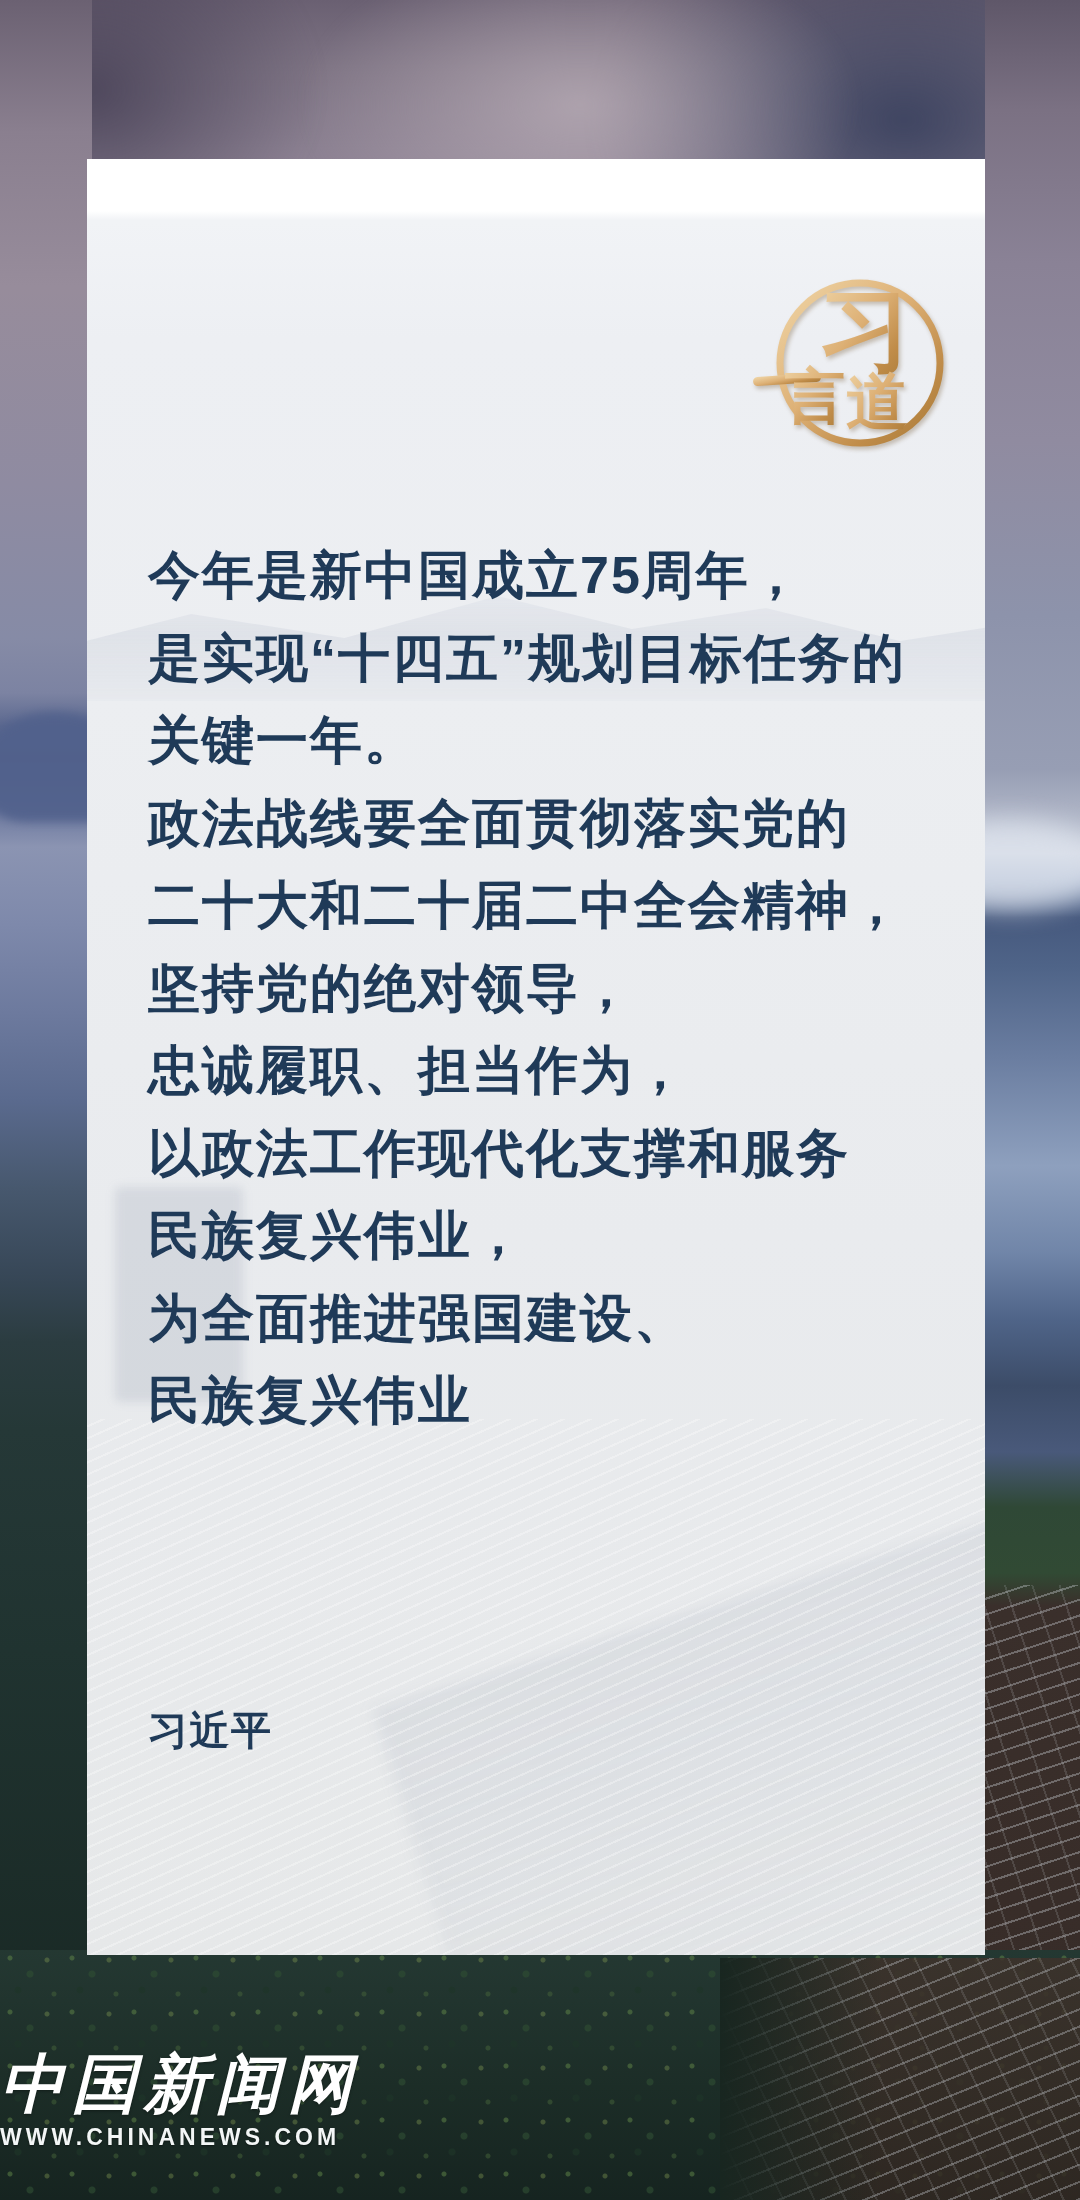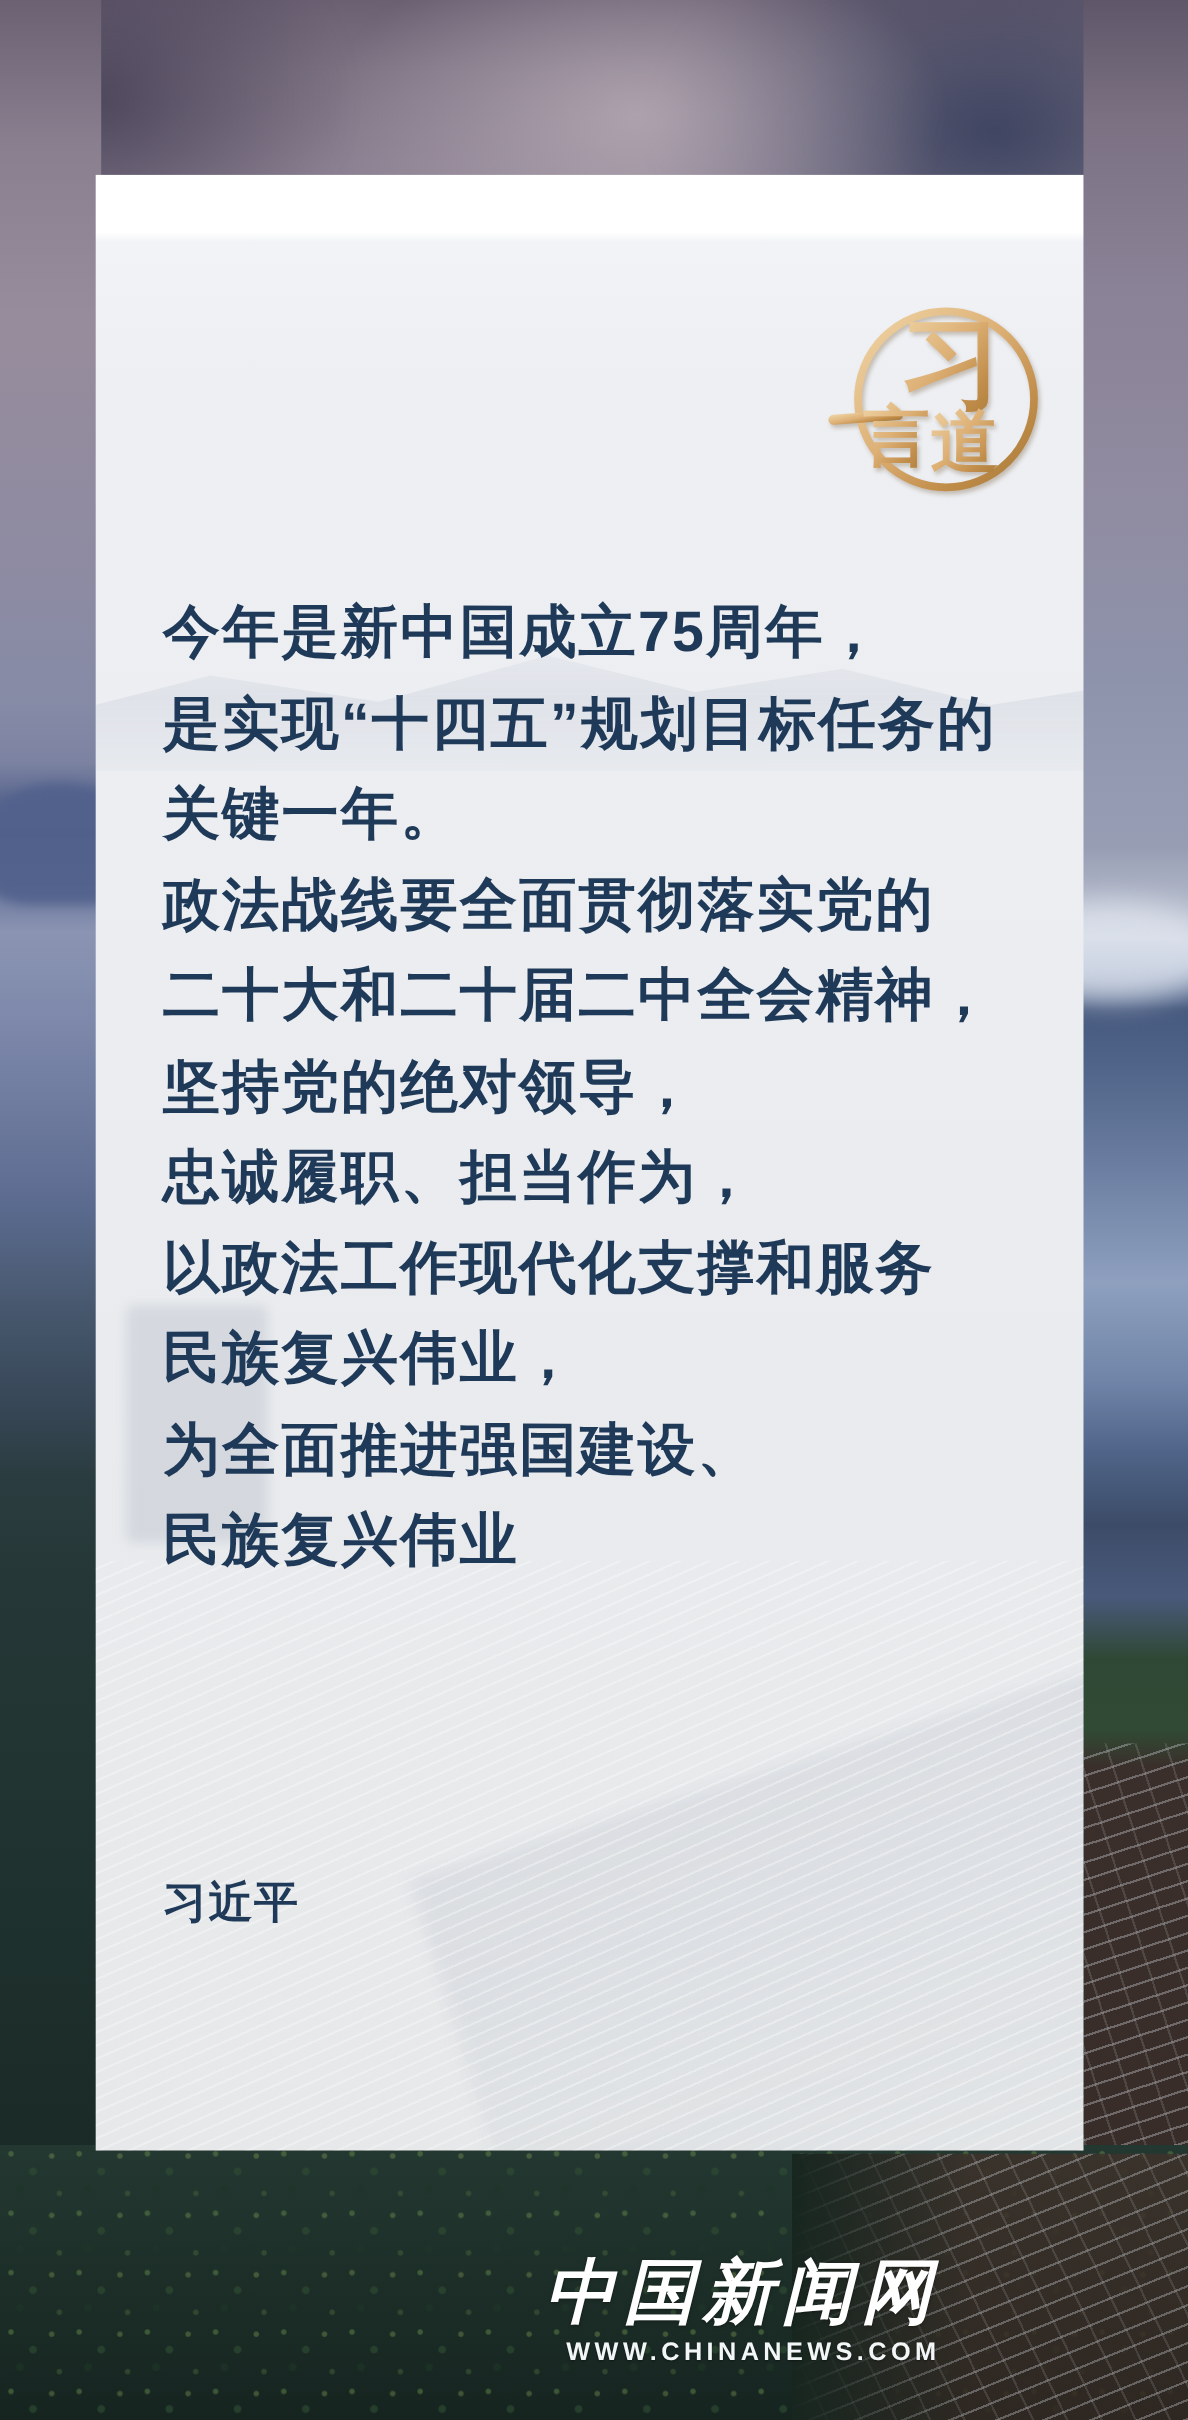--- a/index.html
+++ b/index.html
@@ -81,26 +81,26 @@
 
   
   .quote{position:absolute;left:61px;top:375px;width:812px;
     color:#1f3a58;font-size:52px;line-height:82.5px;font-weight:bold;
     letter-spacing:2px;white-space:nowrap;}
   .attribution{position:absolute;left:61px;top:1544px;
     color:#1f3a58;font-size:40px;line-height:54px;font-weight:bold;letter-spacing:1.5px;
     white-space:nowrap;}
 
   
-  .brand{position:absolute;left:0;top:2048px;width:855px;text-align:right;color:#ffffff;}
+  .brand{position:absolute;left:0;top:2048px;width:855px;text-align:left;color:#ffffff;}
   .brand-cn{font-family:"DejaVu Serif","Liberation Serif",serif;font-weight:bold;font-style:italic;
     font-size:64px;line-height:72px;letter-spacing:8px;
     text-shadow:0 1px 3px rgba(0,0,0,.35);}
   .brand-url{margin-top:4px;font-size:23px;line-height:26px;letter-spacing:4px;color:#f3f6f6;
-    font-weight:bold;text-shadow:0 1px 2px rgba(0,0,0,.4);padding-left:36px;}
+    font-weight:bold;text-shadow:0 1px 2px rgba(0,0,0,.4);}
 </style>
 </head>
 <body>
 
 <div class="poster">
 
   <div class="bg">
     <div class="bg-base"></div>
     <div class="bg-cloud-tl"></div>
     <div class="bg-cloud-tr"></div>

